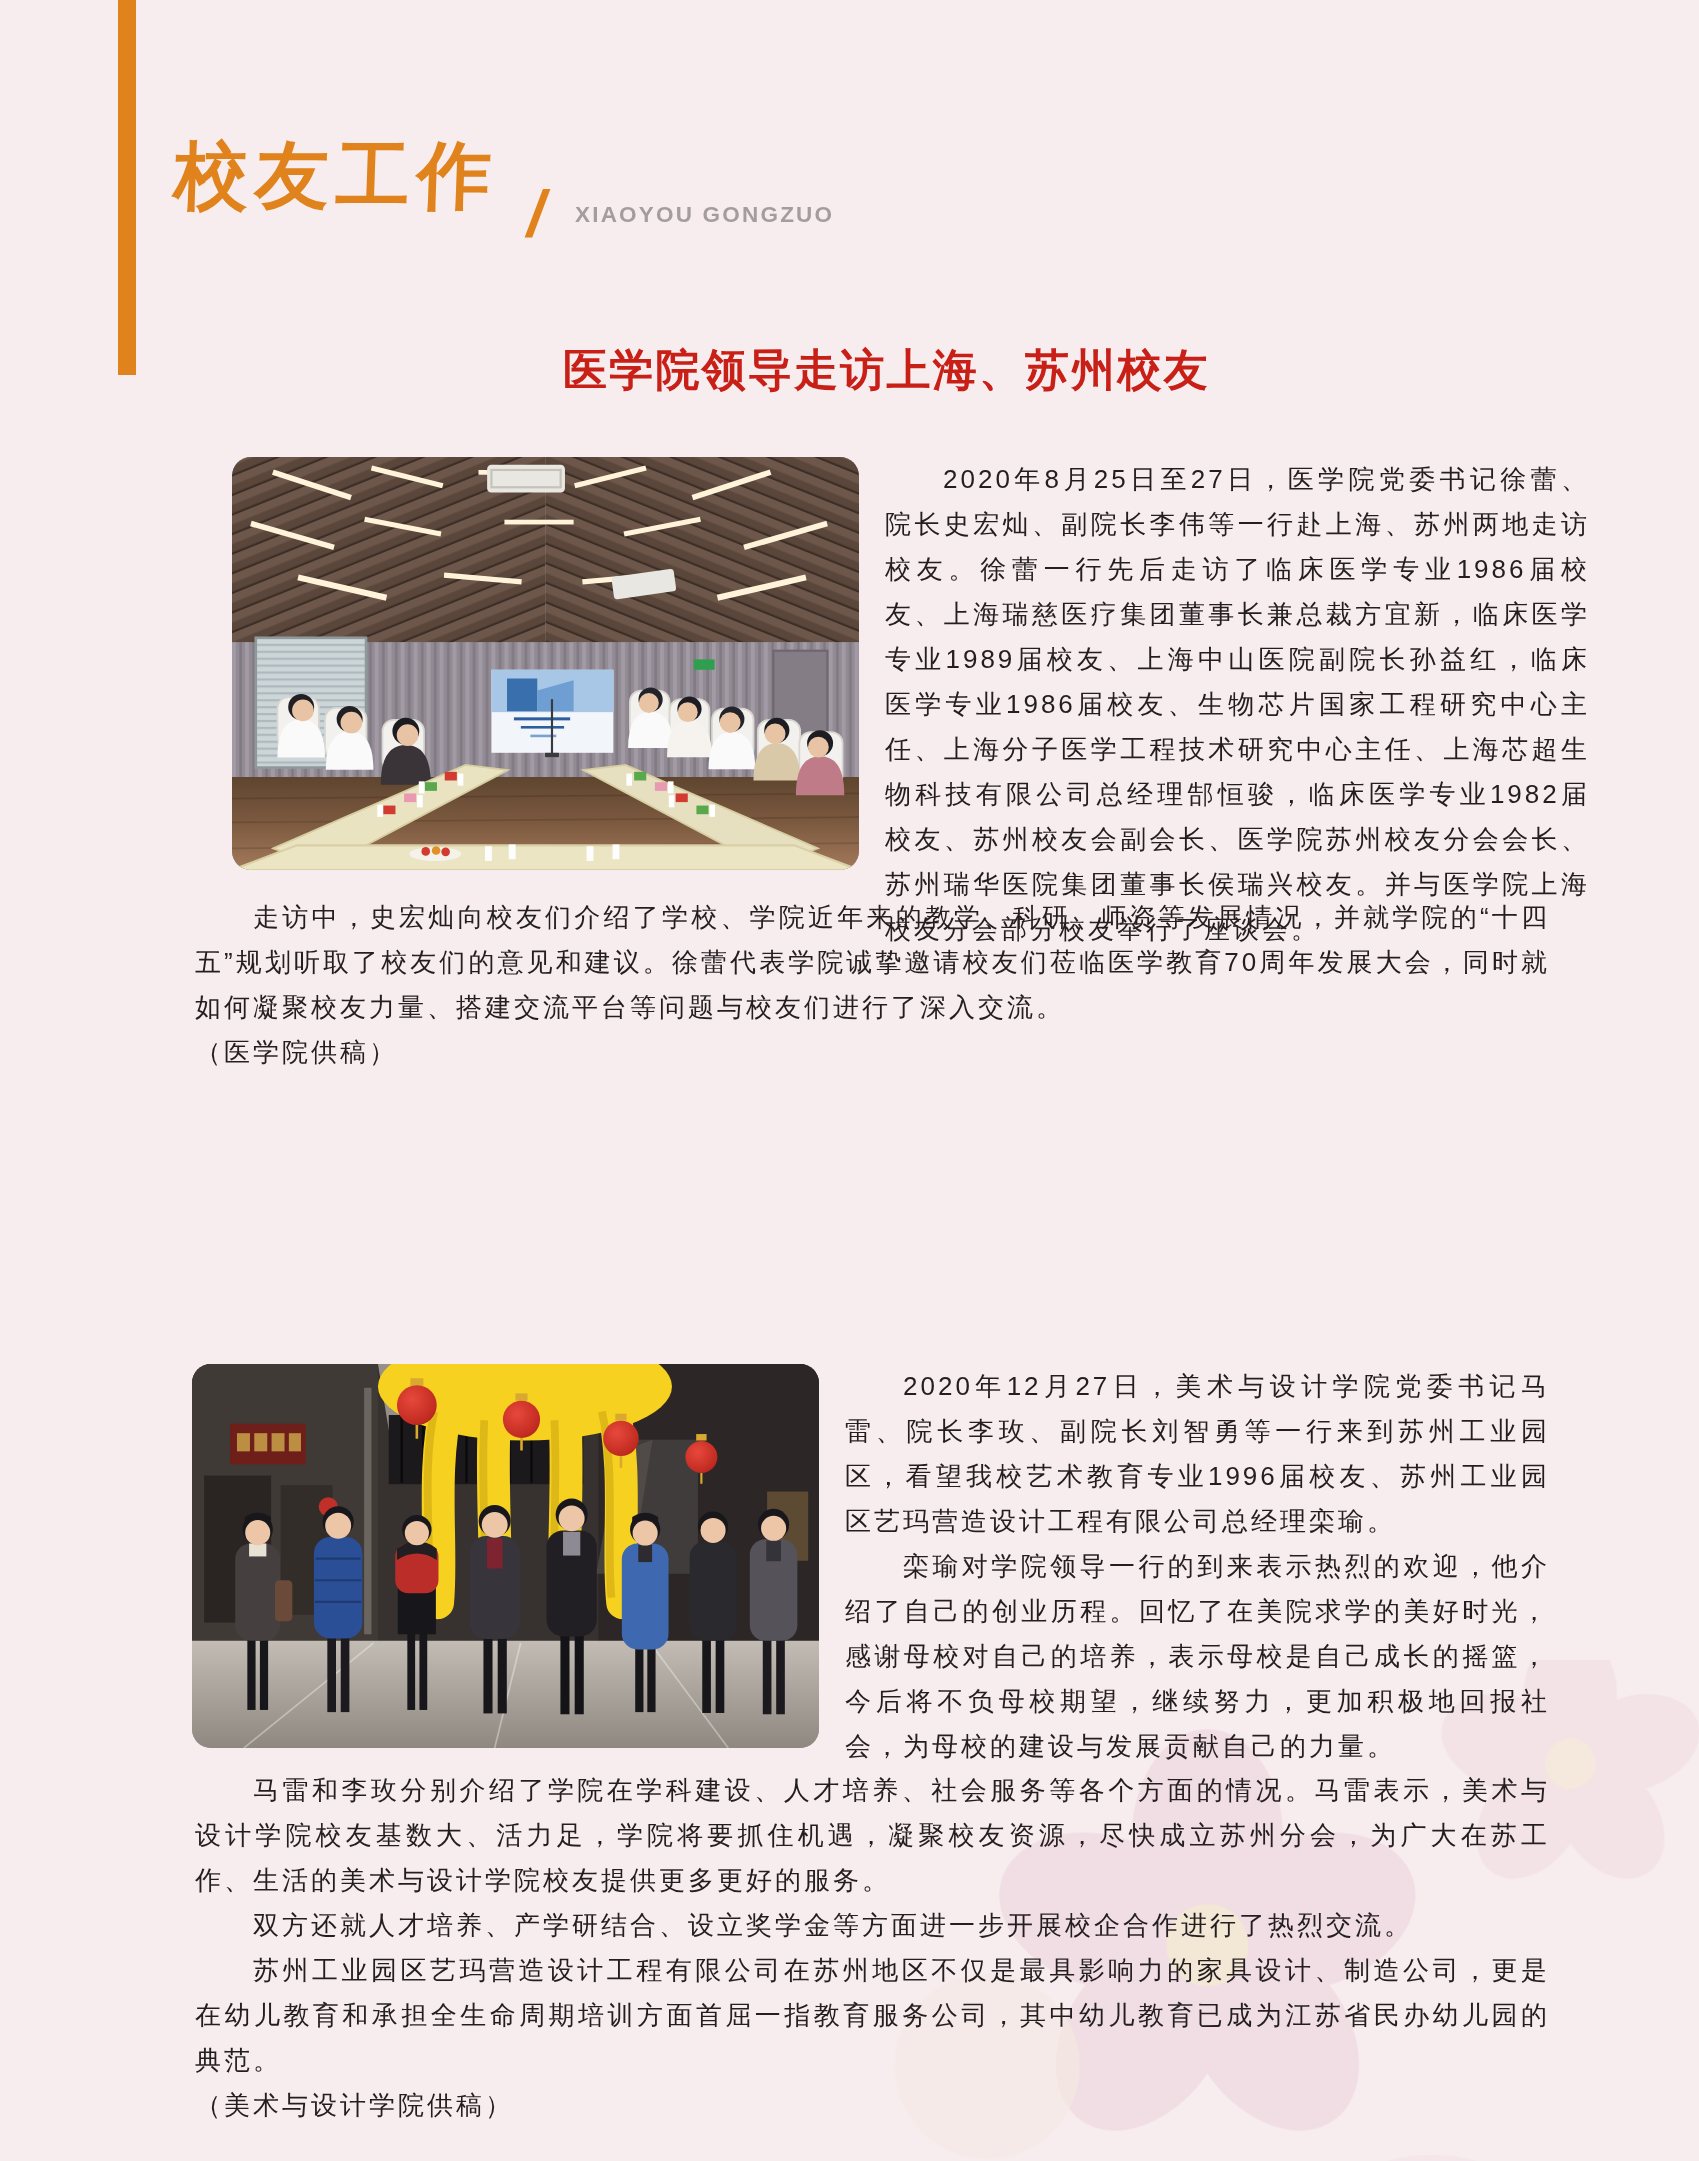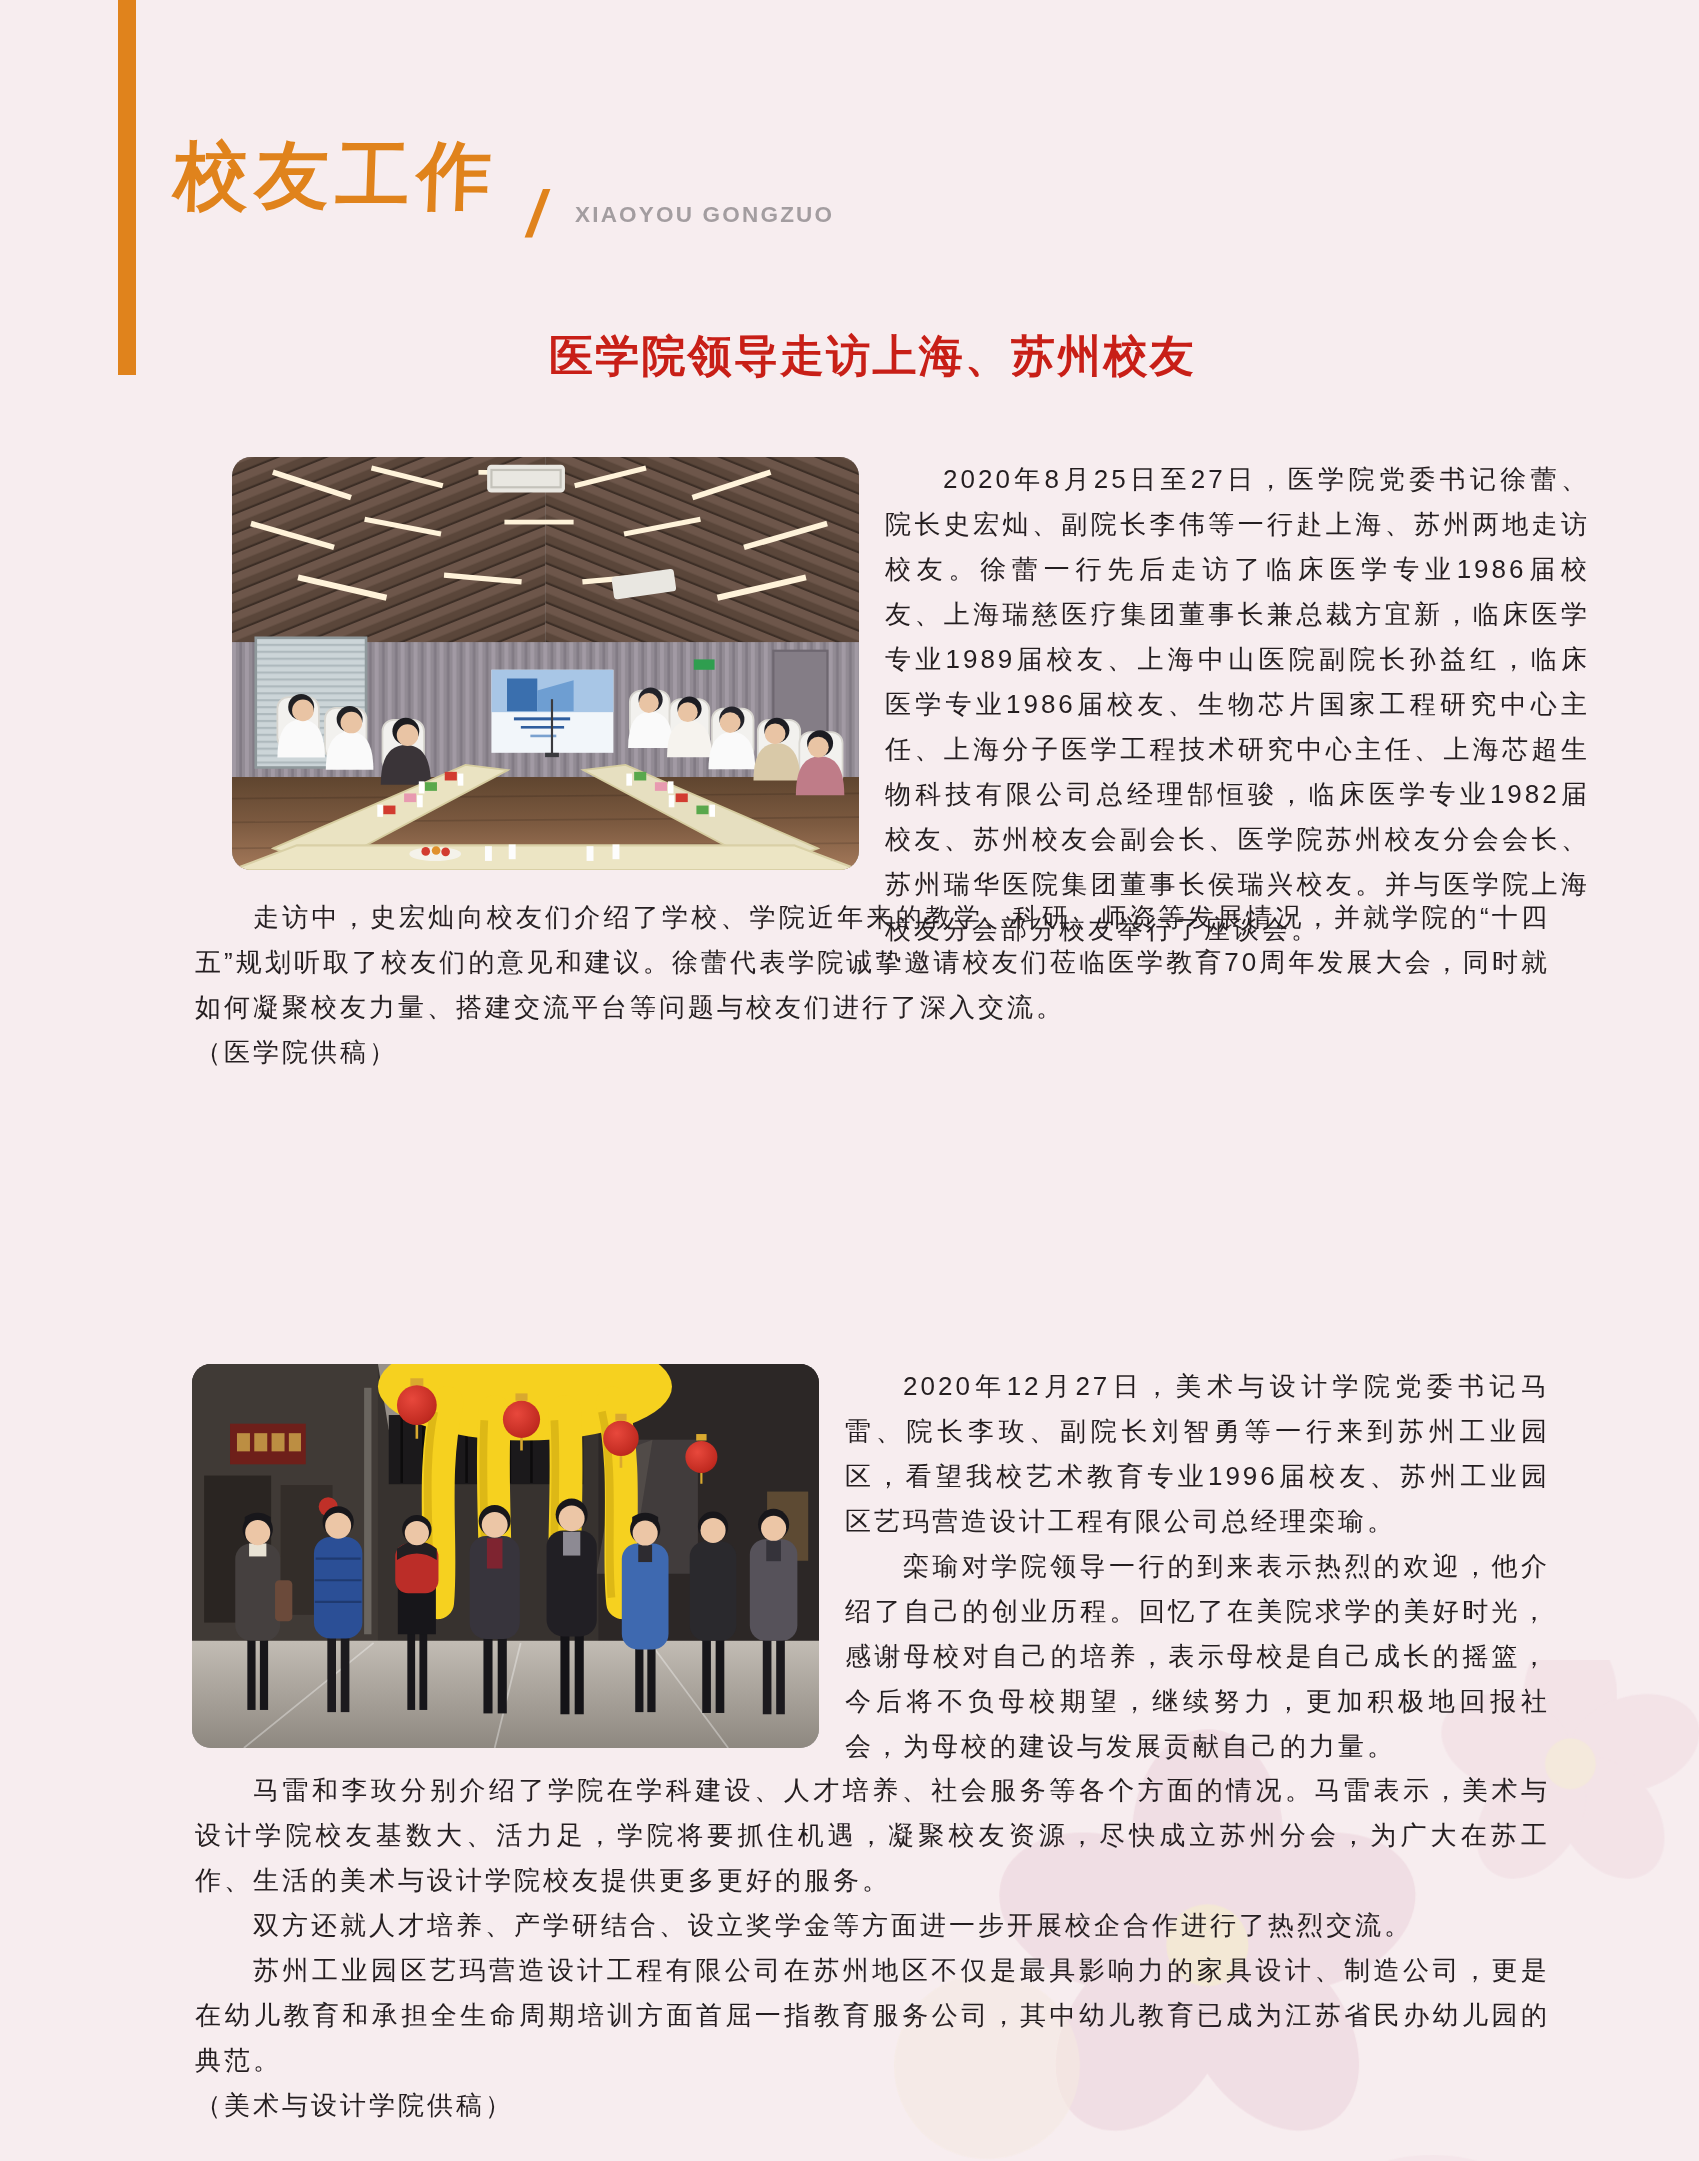--- a/index.html
+++ b/index.html
@@ -16,21 +16,21 @@
   }
   .slash{
     position:absolute;left:527px;top:182px;font-size:64px;line-height:1;
     color:#e0831c;font-style:italic;font-weight:bold;
   }
   .pinyin{
     position:absolute;left:575px;top:204px;font-size:22.5px;line-height:1;
     color:#a39da0;letter-spacing:2.2px;font-weight:bold;white-space:nowrap;
   }
   .art-title{
-    position:absolute;left:195px;width:1355px;margin:0;text-align:center;
+    position:absolute;left:195px;width:1355px;margin:14px;text-align:center;
     font-family:"Liberation Serif","DejaVu Serif",serif;font-weight:bold;
     color:#c81f17;font-size:44px;letter-spacing:2.2px;line-height:1.25;white-space:nowrap;
   }
   #title1{top:329px;}
   #title2{top:1265px;}
   .row{position:absolute;left:192px;width:1358px;display:flex;align-items:flex-start;z-index:2;}
   #row1{top:457px;padding-left:40px;}
   #row2{top:1364px;}
   .photo{flex:0 0 auto;border-radius:19px;overflow:hidden;background:#999;}
   .photo svg{display:block;}

